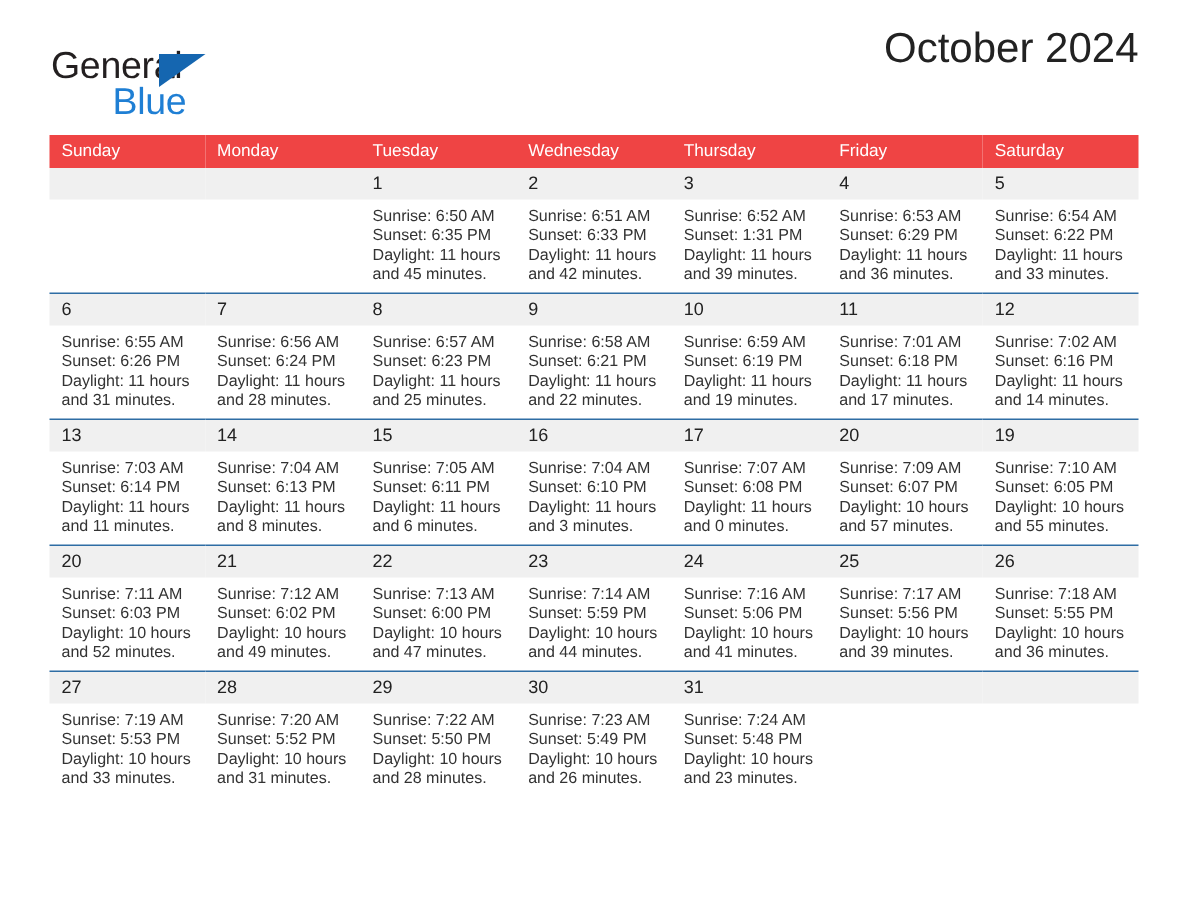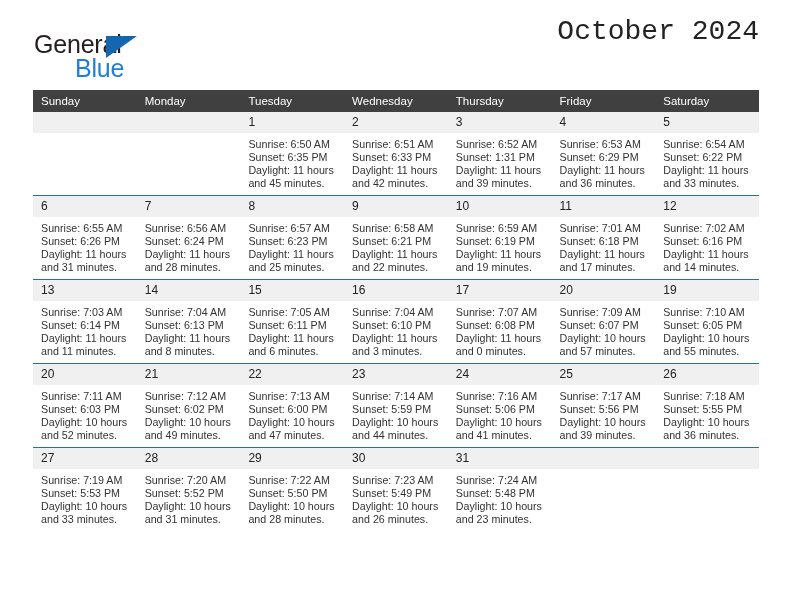--- a/index.html
+++ b/index.html
@@ -59,21 +59,20 @@
     top: 24px;
     font-size: 25px;
     color: #1f7fd4;
     line-height: 1;
     letter-spacing: -0.2px;
   }
   .title-block {
     position: absolute;
     right: 0;
     top: 0;
-    font-family: Liberation Mono, monospace;
   }
   .cal-title {
     font-size: 28px;
     color: #222222;
     line-height: 1.15;
     white-space: nowrap;
   }
   .cal-subtitle {
     font-size: 14.5px;
     color: #222222;
@@ -81,21 +80,21 @@
     white-space: nowrap;
   }
 
   
   .calendar {
     width: 726px;
     border-collapse: collapse;
     table-layout: fixed;
   }
   .calendar th {
-    background: #404040;
+    background: #ef4444;
     color: #ffffff;
     font-weight: normal;
     font-size: 11.5px;
     text-align: left;
     padding: 5px 0 5px 8px;
     height: 11px;
   }
   .calendar td {
     vertical-align: top;
     padding: 0;

